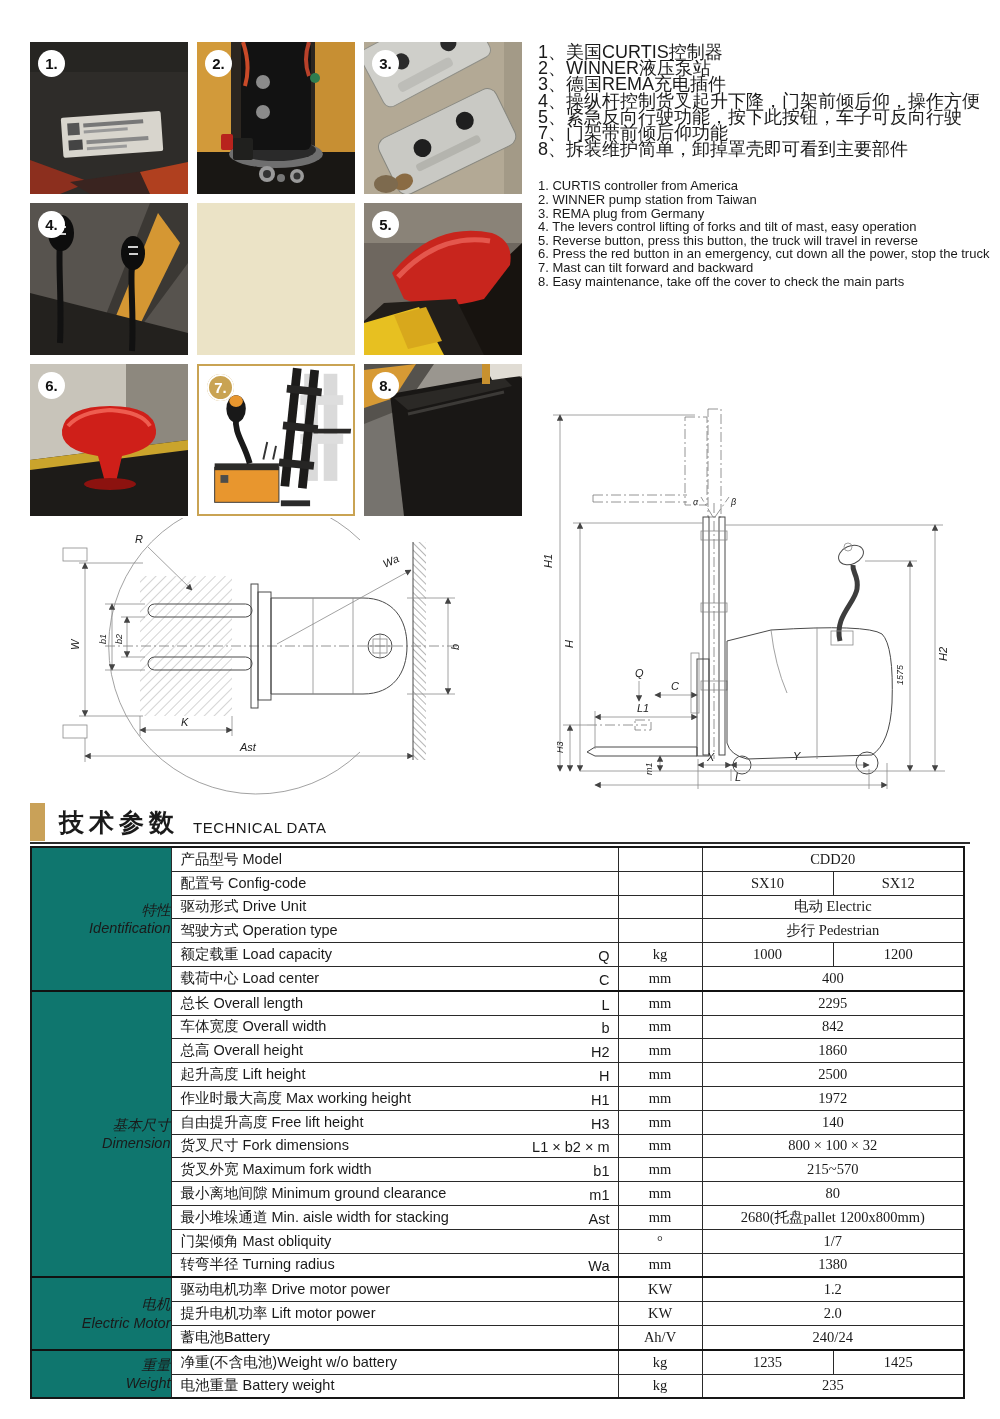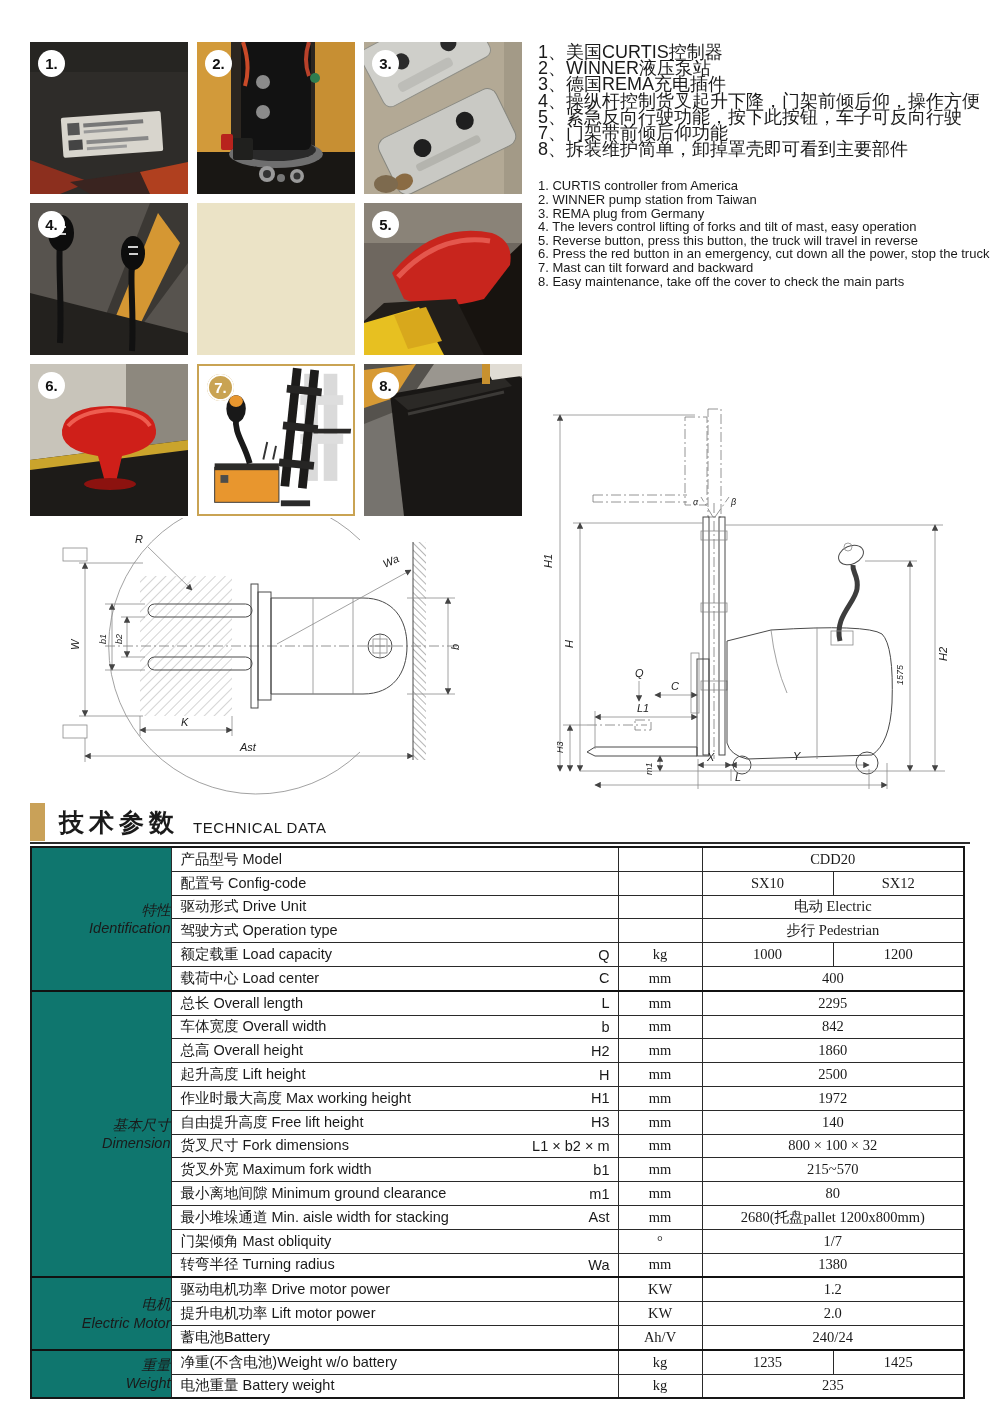--- a/index.html
+++ b/index.html
@@ -35,21 +35,21 @@
   .gold-square{width:15px;height:38px;background:#c9a158;}
   .tech-cn{font-size:25px;font-weight:bold;letter-spacing:5px;line-height:38px;}
   .tech-en{font-size:15px;padding-bottom:5px;letter-spacing:0.5px;margin-top:40px;}
   .tech-rule{left:30px;top:842px;width:940px;height:2px;background:#2c2c2c;position:absolute;}
 
   
   table.tech{position:absolute;left:30px;top:846px;border-collapse:collapse;table-layout:fixed;width:933px;}
   table.tech{border:2px solid #161616;}
   table.tech td{border:1px solid #2a2a2a;height:22.8px;padding:0;font-size:14.5px;overflow:hidden;white-space:nowrap;}
   td.group-cell{background:#0f766e;text-align:right;font-size:15px;line-height:1.25;white-space:normal;font-style:italic;}
-  td.label-cell .lc{display:flex;justify-content:space-between;align-items:center;padding:0 8px 0 9px;}
+  td.label-cell .lc{display:flex;justify-content:space-between;align-items:flex-end;padding:0 8px 0 9px;}
   td.unit-cell,td.val-cell{text-align:center;font-family:Liberation Serif, serif;}
   tr.group-start td{border-top:2.5px solid #111;}
   .col-group{width:140px;}.col-label{width:447px;}.col-unit{width:84px;}.col-v1{width:131px;}.col-v2{width:131px;}
 </style>
 </head>
 <body>
 
 <div class="photos">
 
   <div class="photo">

